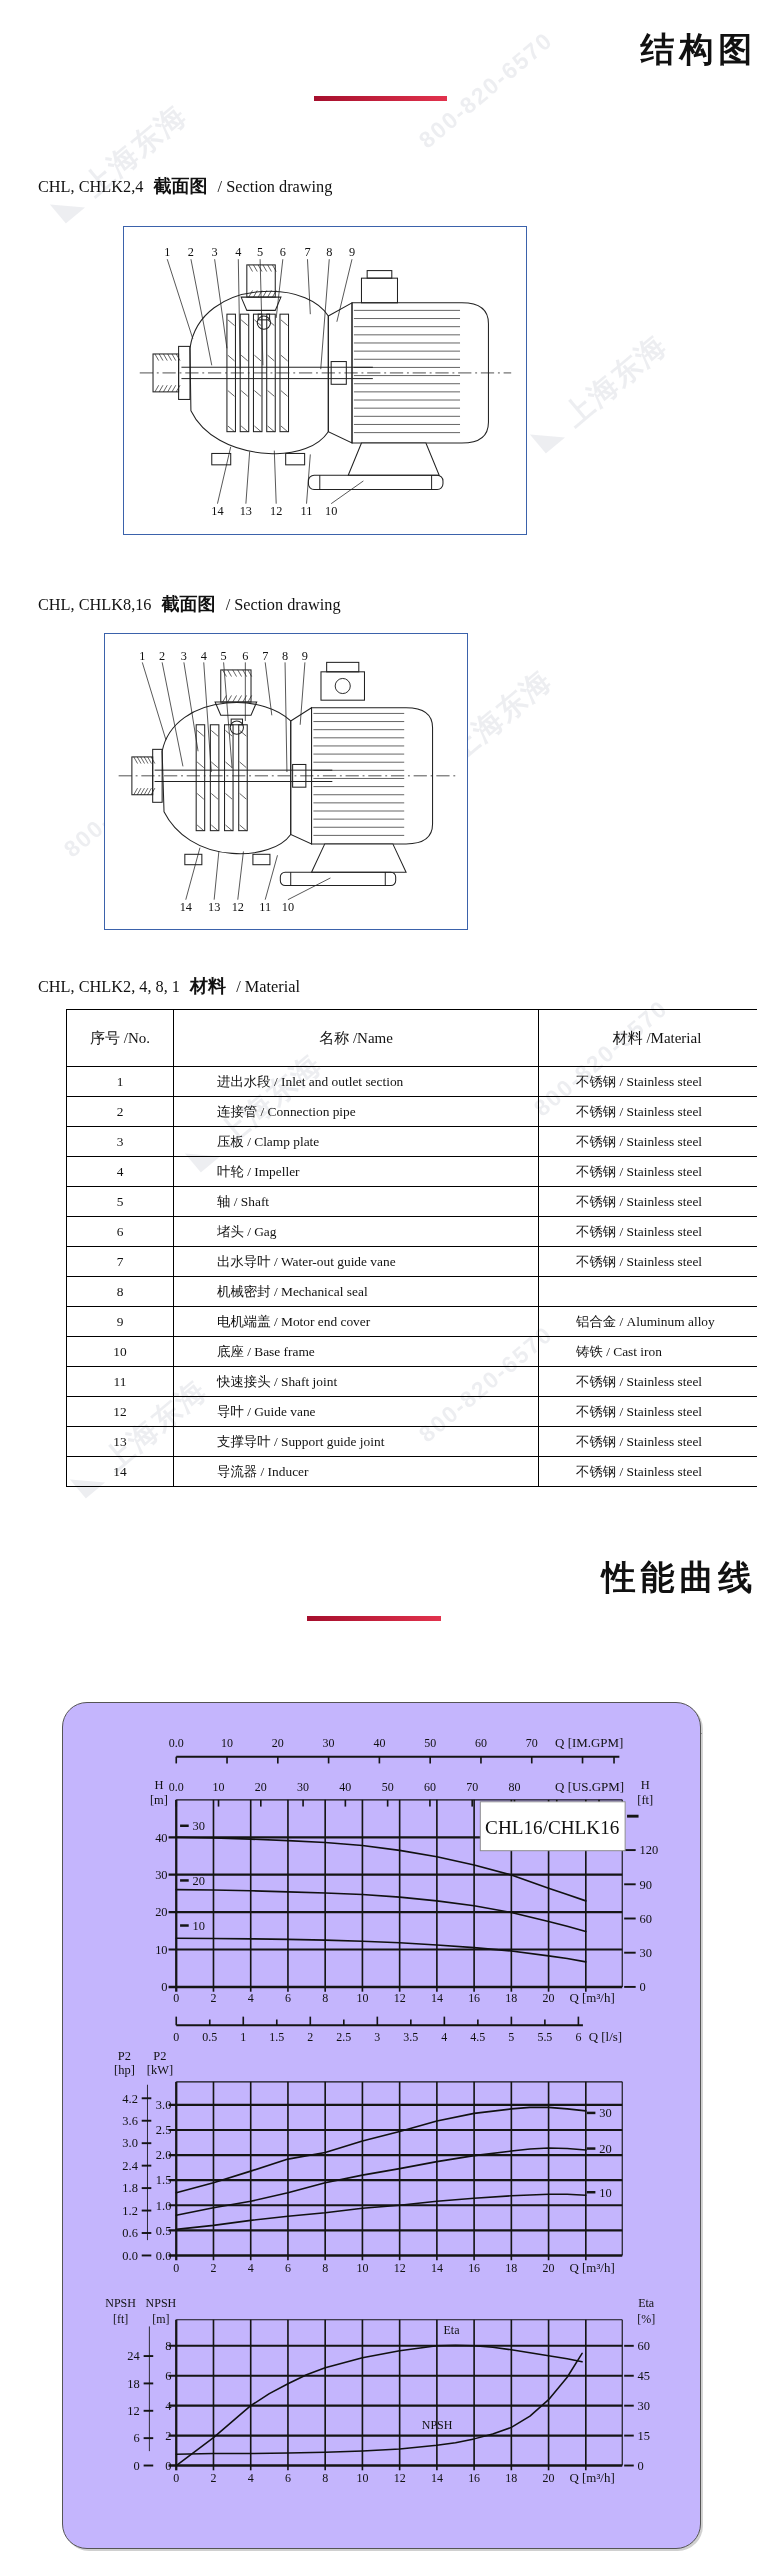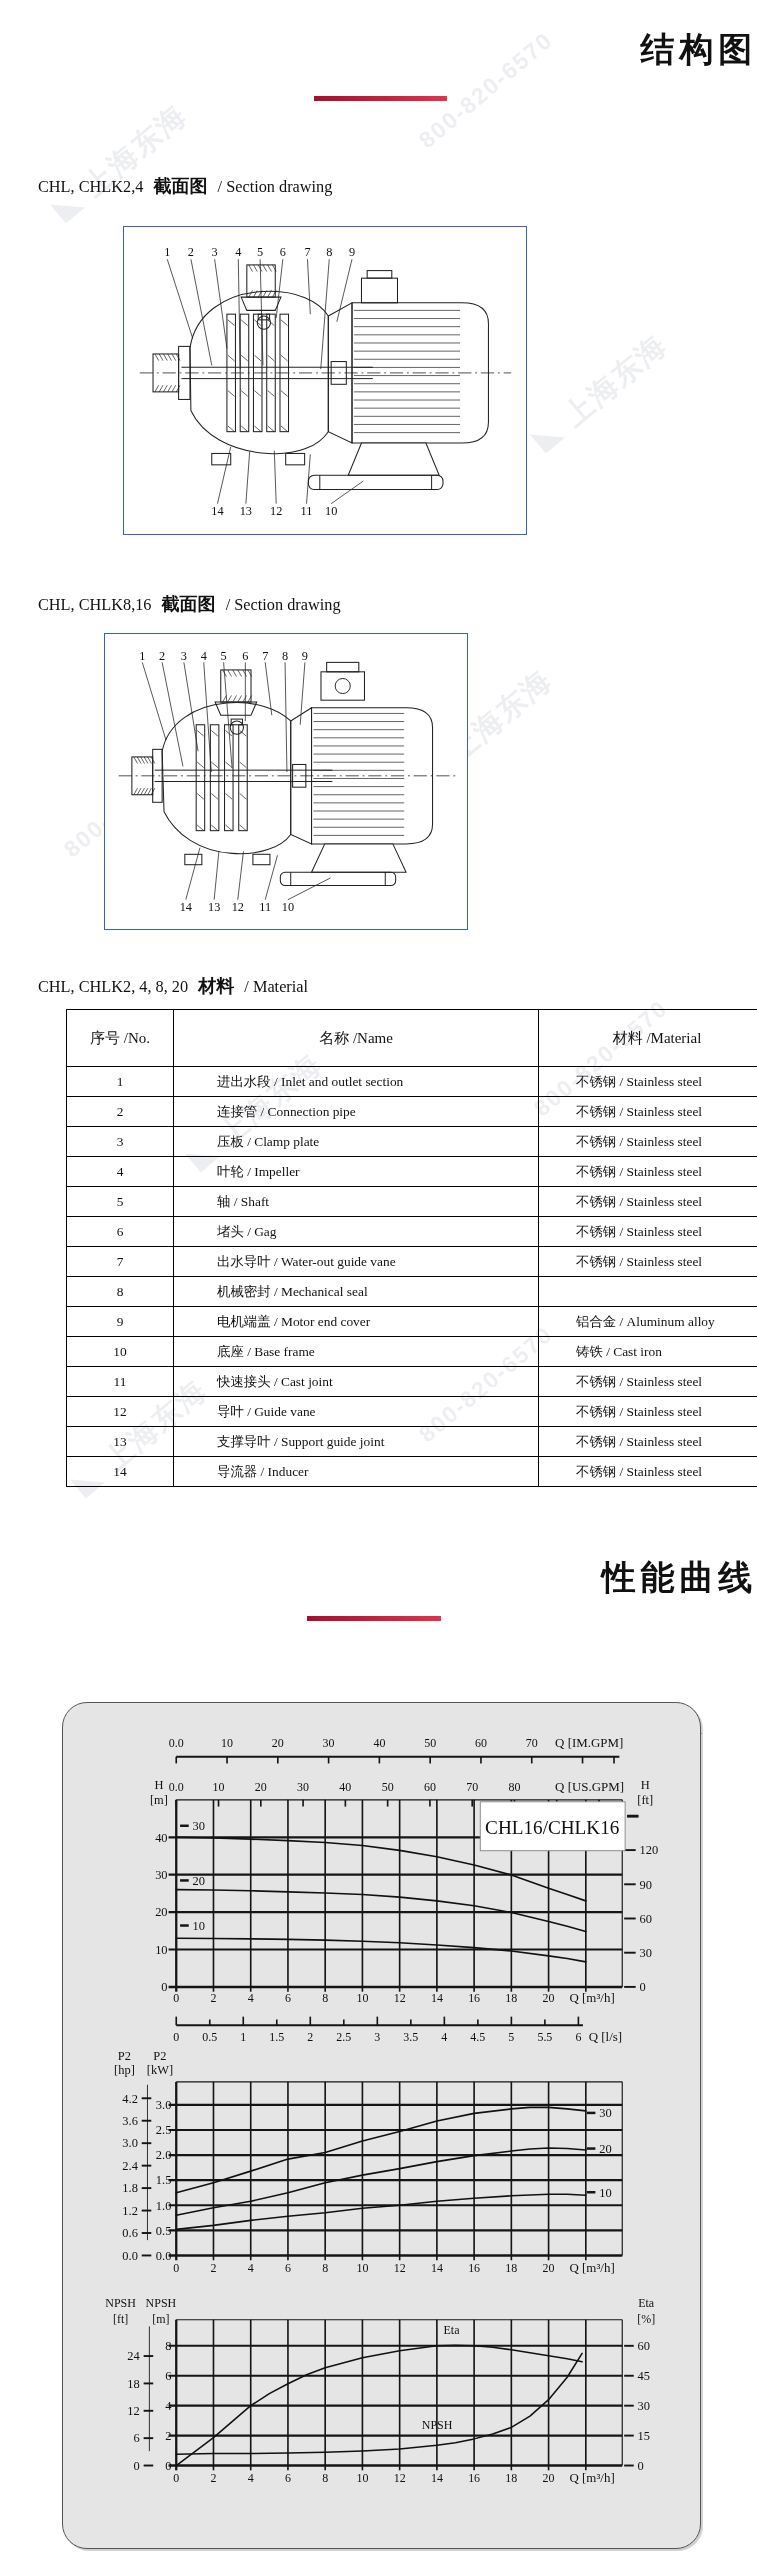--- a/index.html
+++ b/index.html
@@ -17,21 +17,21 @@
   .draw-box svg{display:block}
   .mat-table{position:absolute;left:66px;top:1009px;width:710px;border-collapse:collapse;
       border:1.9px solid #000;z-index:2;background:transparent}
   .mat-table th{border:1px solid #000;height:54px;font-weight:normal;font-size:15px}
   .mat-table td{border:1px solid #000;height:29px;font-size:13.4px;padding:0}
   .mat-table td.c0{text-align:center;width:106px}
   .mat-table td.c1{padding-left:43px;width:321px}
   .mat-table td.c2{padding-left:37px}
   .rpm{position:absolute;right:55px;top:1716px;font-size:20px;z-index:2}
   .chart-panel{position:absolute;left:62px;top:1702px;width:637px;height:845px;
-      border:1.9px solid #555;border-radius:25px;background:#e5e5e5;z-index:2;
+      border:1.9px solid #555;border-radius:25px;background:#c4b5fd;z-index:2;
       box-shadow:1.9px 1.9px 0 rgba(120,120,120,.35)}
   svg text{font-family:"Liberation Serif",serif;fill:#111}
 </style>
 </head>
 <body>
 
 <div class="wm-layer" id="wmLayer">
     <div class="wm" style="left: 38px; top: 144px; font-size: 29px;">◣ 上海东海</div>
     <div class="wm" style="left: 403px; top: 77px; font-size: 23px;">800-820-6570</div>
     <div class="wm" style="left: 163px; top: 412px; font-size: 23px;">800-820-6570</div>
@@ -290,21 +290,21 @@
       <line x1="193" y1="281" x2="238" y2="258" stroke="#222" stroke-width="0.8"></line>
       <text x="85" y="293" font-size="13" text-anchor="middle" font-weight="normal">14</text>
       <text x="115" y="293" font-size="13" text-anchor="middle" font-weight="normal">13</text>
       <text x="140" y="293" font-size="13" text-anchor="middle" font-weight="normal">12</text>
       <text x="169" y="293" font-size="13" text-anchor="middle" font-weight="normal">11</text>
       <text x="193" y="293" font-size="13" text-anchor="middle" font-weight="normal">10</text>
     </svg>
 </div>
 
 <div class="sec-head" style="top:974px">
-  <span>CHL, CHLK2, 4, 8, 20</span>
+  <span>CHL, CHLK2, 4, 8, 1</span>
   <span class="cn">材料</span>
   <span>/ Material</span>
 </div>
 <table class="mat-table" id="matTable">
   <thead>
       <tr>
         <th>序号 /No.</th>
         <th>名称 /Name</th>
         <th>材料 /Material</th>
       </tr>
@@ -355,21 +355,21 @@
         <td class="c1">电机端盖 / Motor end cover</td>
         <td class="c2">铝合金 / Aluminum alloy</td>
       </tr>
       <tr>
         <td class="c0">10</td>
         <td class="c1">底座 / Base frame</td>
         <td class="c2">铸铁 / Cast iron</td>
       </tr>
       <tr>
         <td class="c0">11</td>
-        <td class="c1">快速接头 / Cast joint</td>
+        <td class="c1">快速接头 / Shaft joint</td>
         <td class="c2">不锈钢 / Stainless steel</td>
       </tr>
       <tr>
         <td class="c0">12</td>
         <td class="c1">导叶 / Guide vane</td>
         <td class="c2">不锈钢 / Stainless steel</td>
       </tr>
       <tr>
         <td class="c0">13</td>
         <td class="c1">支撑导叶 / Support guide joint</td>

